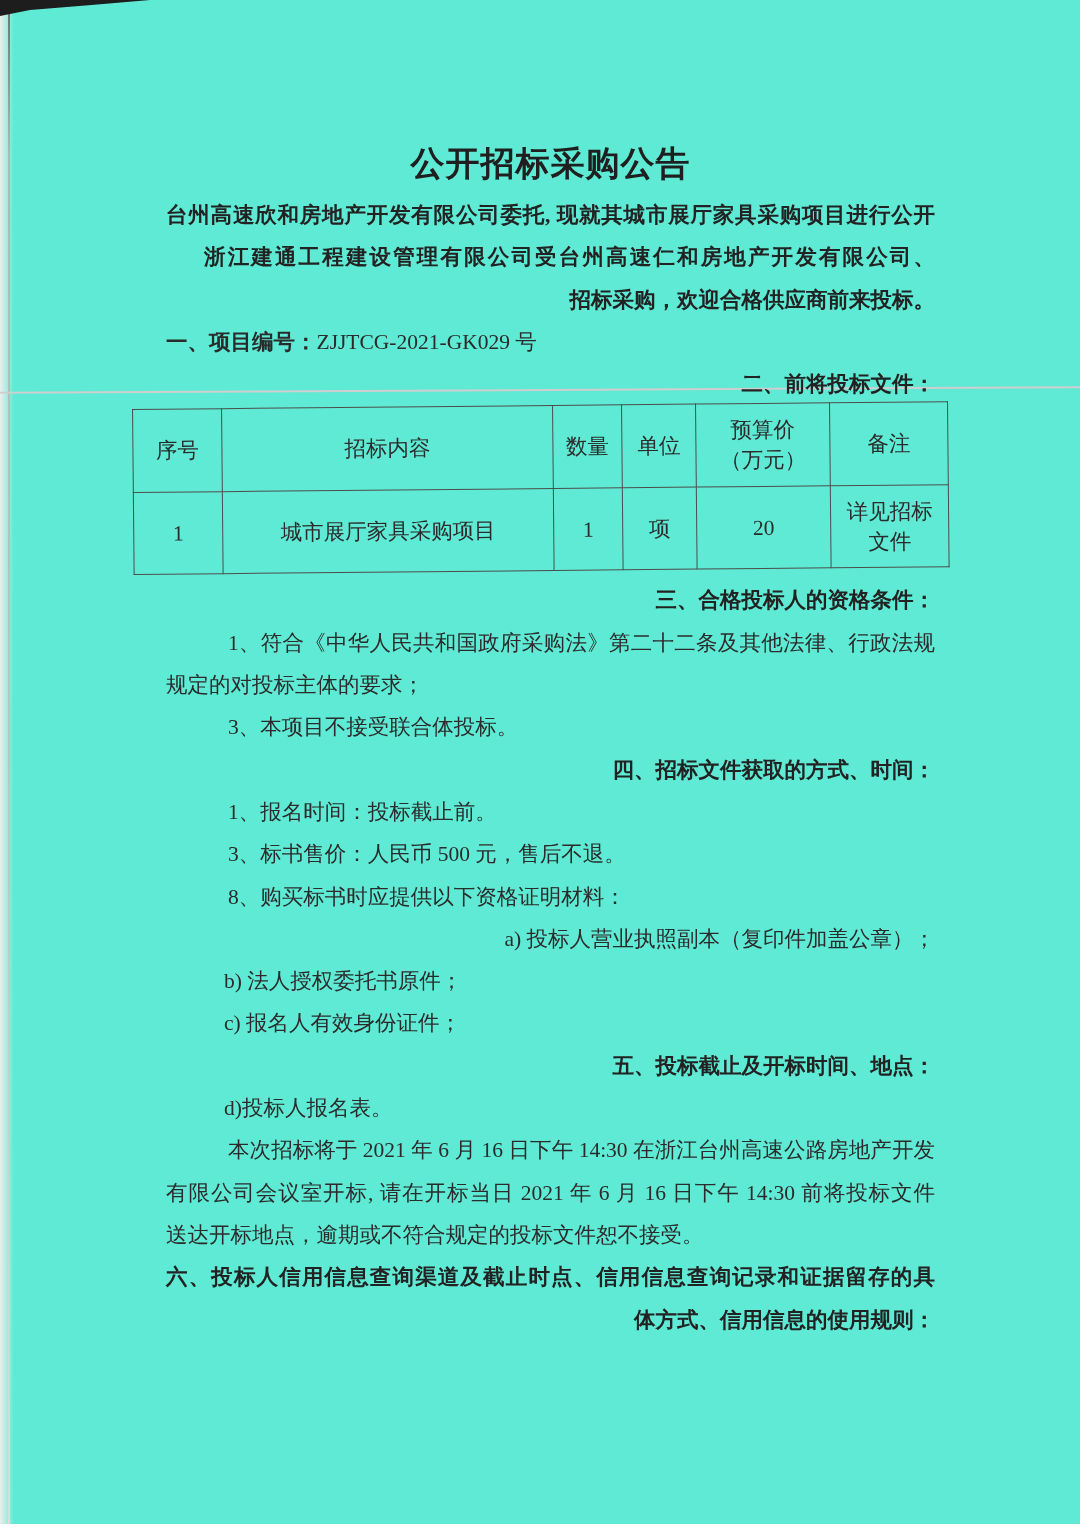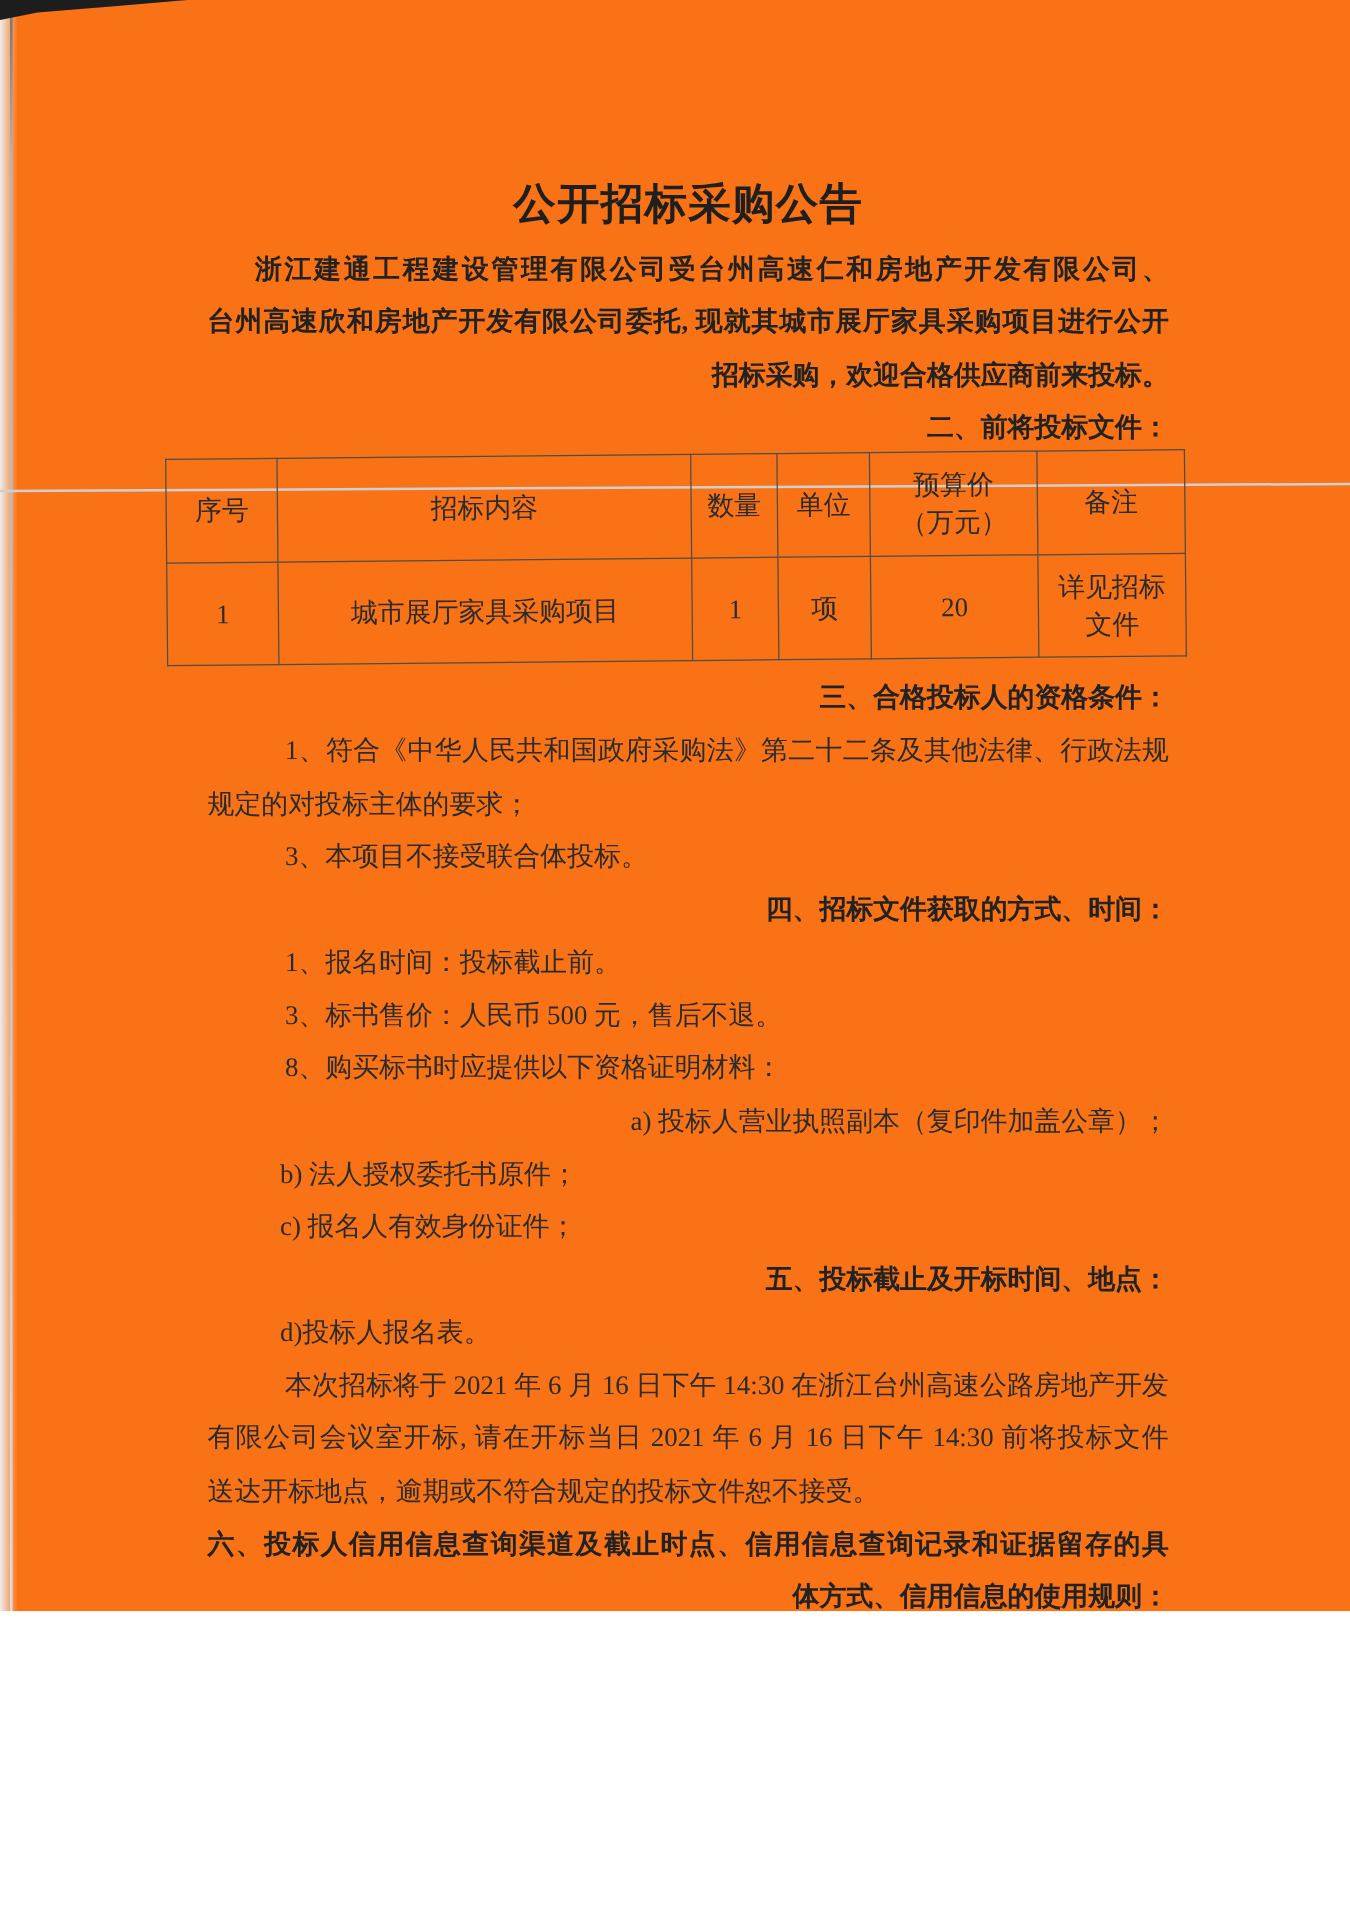--- a/index.html
+++ b/index.html
@@ -1,19 +1,19 @@
 <!DOCTYPE html>
 <html><head>
 <meta charset="utf-8">
 <style>
   html,body{margin:0;padding:0;background:#ffffff;}
   .page{
     position:relative;
-    width:1080px;height:1289px;
-    background:#f97316;
+    width:1080px;height:1524px;
+    background:#5eead4;
     overflow:hidden;
     font-family:"Liberation Serif","DejaVu Serif",serif;
     color:#2b2b2b;
   }
   
   .artifact-strip{
     position:absolute;left:0;top:0;width:14px;height:100%;
     background:linear-gradient(to right,#ededed,rgba(255,255,255,0));
   }
   .artifact-vline{
@@ -62,23 +62,24 @@
   <div class="artifact-strip"></div>
   <div class="artifact-vline"></div>
   <div class="artifact-corner"></div>
   <div class="artifact-hline"></div>
 
   <div class="content">
 
     <div class="doc-title">公开招标采购公告</div>
 
     <div>
+        <div class="line bold justify"><span>台州高速欣和房地产开发有限公司委托, 现就其城市展厅家具采购项目进行公开</span></div>
         <div class="line bold justify" style="padding-left: 38px;"><span>浙江建通工程建设管理有限公司受台州高速仁和房地产开发有限公司、</span></div>
-        <div class="line bold justify"><span>台州高速欣和房地产开发有限公司委托, 现就其城市展厅家具采购项目进行公开</span></div>
         <div class="line bold"><span>招标采购，欢迎合格供应商前来投标。</span></div>
+        <div class="line"><span style="font-weight: 700;">一、项目编号：</span><span style="font-weight: 400;">ZJJTCG-2021-GK029 号</span></div>
         <div class="line bold"><span>二、前将投标文件：</span></div>
       </div>
 
     <table class="tender-table">
       <colgroup>
         <col style="width:89px">
         <col style="width:331px">
         <col style="width:69px">
         <col style="width:74px">
         <col style="width:134px">

